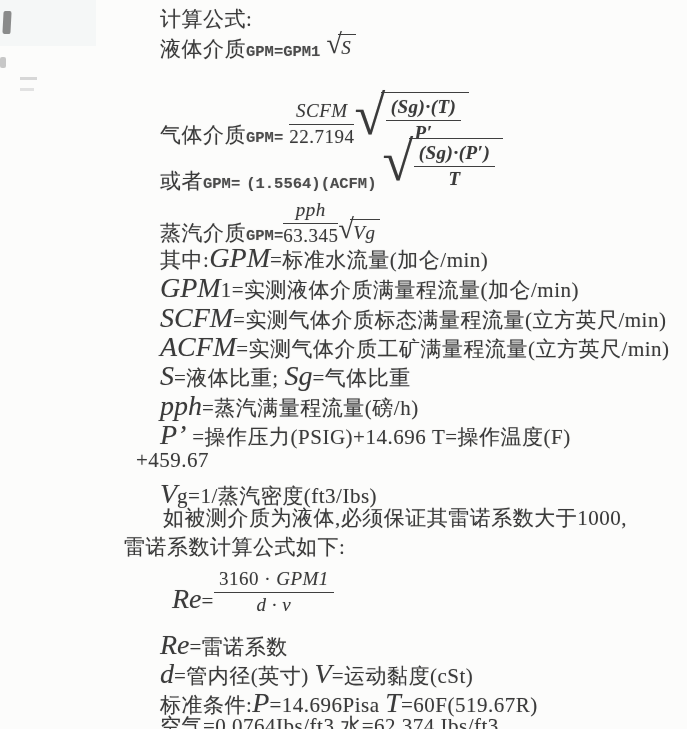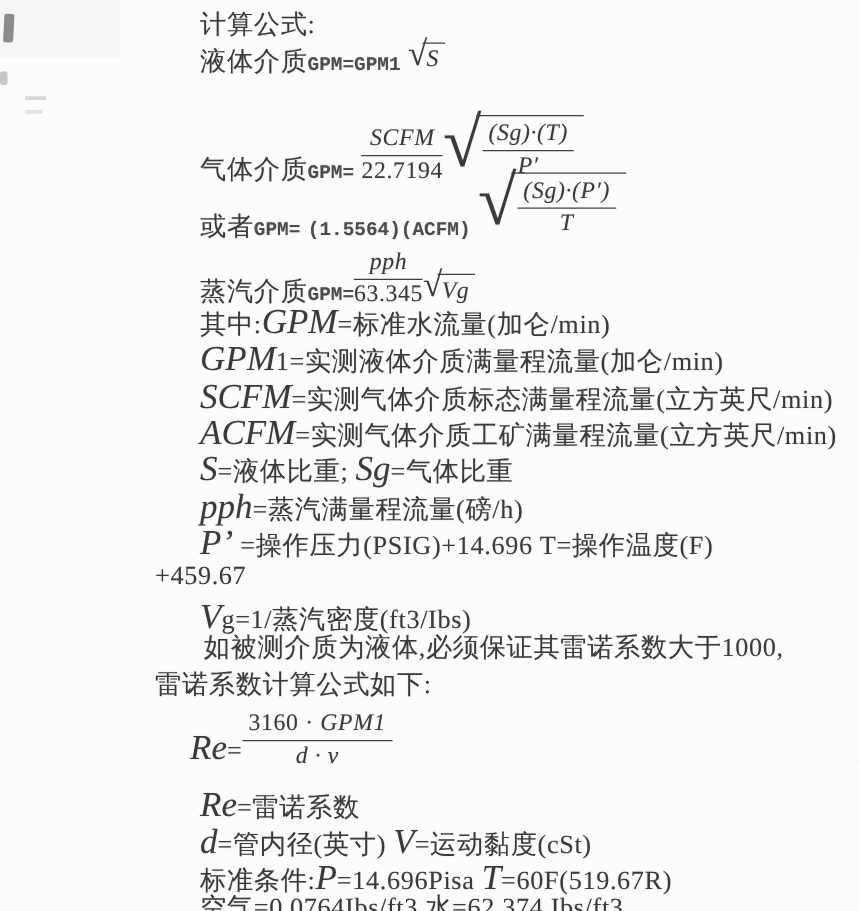--- a/index.html
+++ b/index.html
@@ -24,21 +24,21 @@
   .frac{display:inline-flex;flex-direction:column;text-align:center;line-height:1.15;vertical-align:middle;font-size:19px;}
   .frac .num{border-bottom:1.7px solid #3f3f3f;padding:0 5px 2px;}
   .frac .den{padding-top:1px;}
   .it{font-style:italic;}
   .up{font-style:normal;}
   .sqrt{display:inline-flex;align-items:flex-start;}
   .sqrt .bod{border-top:1.8px solid #3f3f3f;}
   .sqrt-sm .rad{font-size:28px;line-height:1;position:relative;top:-4px;margin-right:-4px;}
   .sqrt-sm .bod{padding:1px 5px 0 3px;font-size:19px;}
   .sqrt-big .rad{font-size:56px;line-height:1;position:relative;top:-5px;margin-right:-5px;font-weight:400;}
-  .sqrt-big .bod{padding:3px 8px 1px 5px;}
+  .sqrt-big .bod{padding:3px 8px 1px 5px;font-weight:bold;}
   .artifact{position:absolute;}
 </style>
 </head>
 <body>
 
 <div class="page">
 
   <div class="artifact" style="left:0;top:0;width:96px;height:46px;background:#f5f7f7;"></div>
   <div class="artifact" style="left:3px;top:11px;width:8px;height:23px;background:#6f6f6f;opacity:.8;border-radius:2px;transform:rotate(3deg);"></div>
   <div class="artifact" style="left:0;top:57px;width:6px;height:11px;background:#aaaaaa;opacity:.65;border-radius:2px;"></div>
@@ -125,37 +125,37 @@
   </div>
 
   <div class="line" style="top:358px;left:160px">
     <span class="mvar">S</span><span class="cjk">=液体比重; </span><span class="mvar">Sg</span><span class="cjk">=气体比重</span>
   </div>
 
   <div class="line" style="top:417px;left:160px">
     <span class="mvar">P’</span><span class="cjk"> =操作压力(PSIG)+14.696 T=操作温度(F)</span>
   </div>
 
-  <div class="line" style="top:447px;left:124px">
+  <div class="line" style="top:447px;left:136px">
     <span class="cjk">+459.67</span>
   </div>
 
   <div class="line" style="top:476px;left:160px">
     <span class="mvar">V</span><span class="cjk">g=1/蒸汽密度(ft3/Ibs)</span>
   </div>
 
   <div class="line" style="top:505px;left:163px">
     <span class="cjk">如被测介质为液体,必须保证其雷诺系数大于1000,</span>
   </div>
 
   <div class="line" style="top:534px;left:124px">
     <span class="cjk">雷诺系数计算公式如下:</span>
   </div>
 
-  <div class="line flex" style="top:568px;left:152px">
+  <div class="line flex" style="top:568px;left:172px">
     <span><span class="mvar">Re</span><span class="cjk">=</span></span>
     <span class="frac">
       <span class="num"><span class="up">3160 · </span><span class="it">GPM1</span></span>
       <span class="den it">d · v</span>
     </span>
   </div>
 
   <div class="line" style="top:627px;left:160px">
     <span class="mvar">Re</span><span class="cjk">=雷诺系数</span>
   </div>

